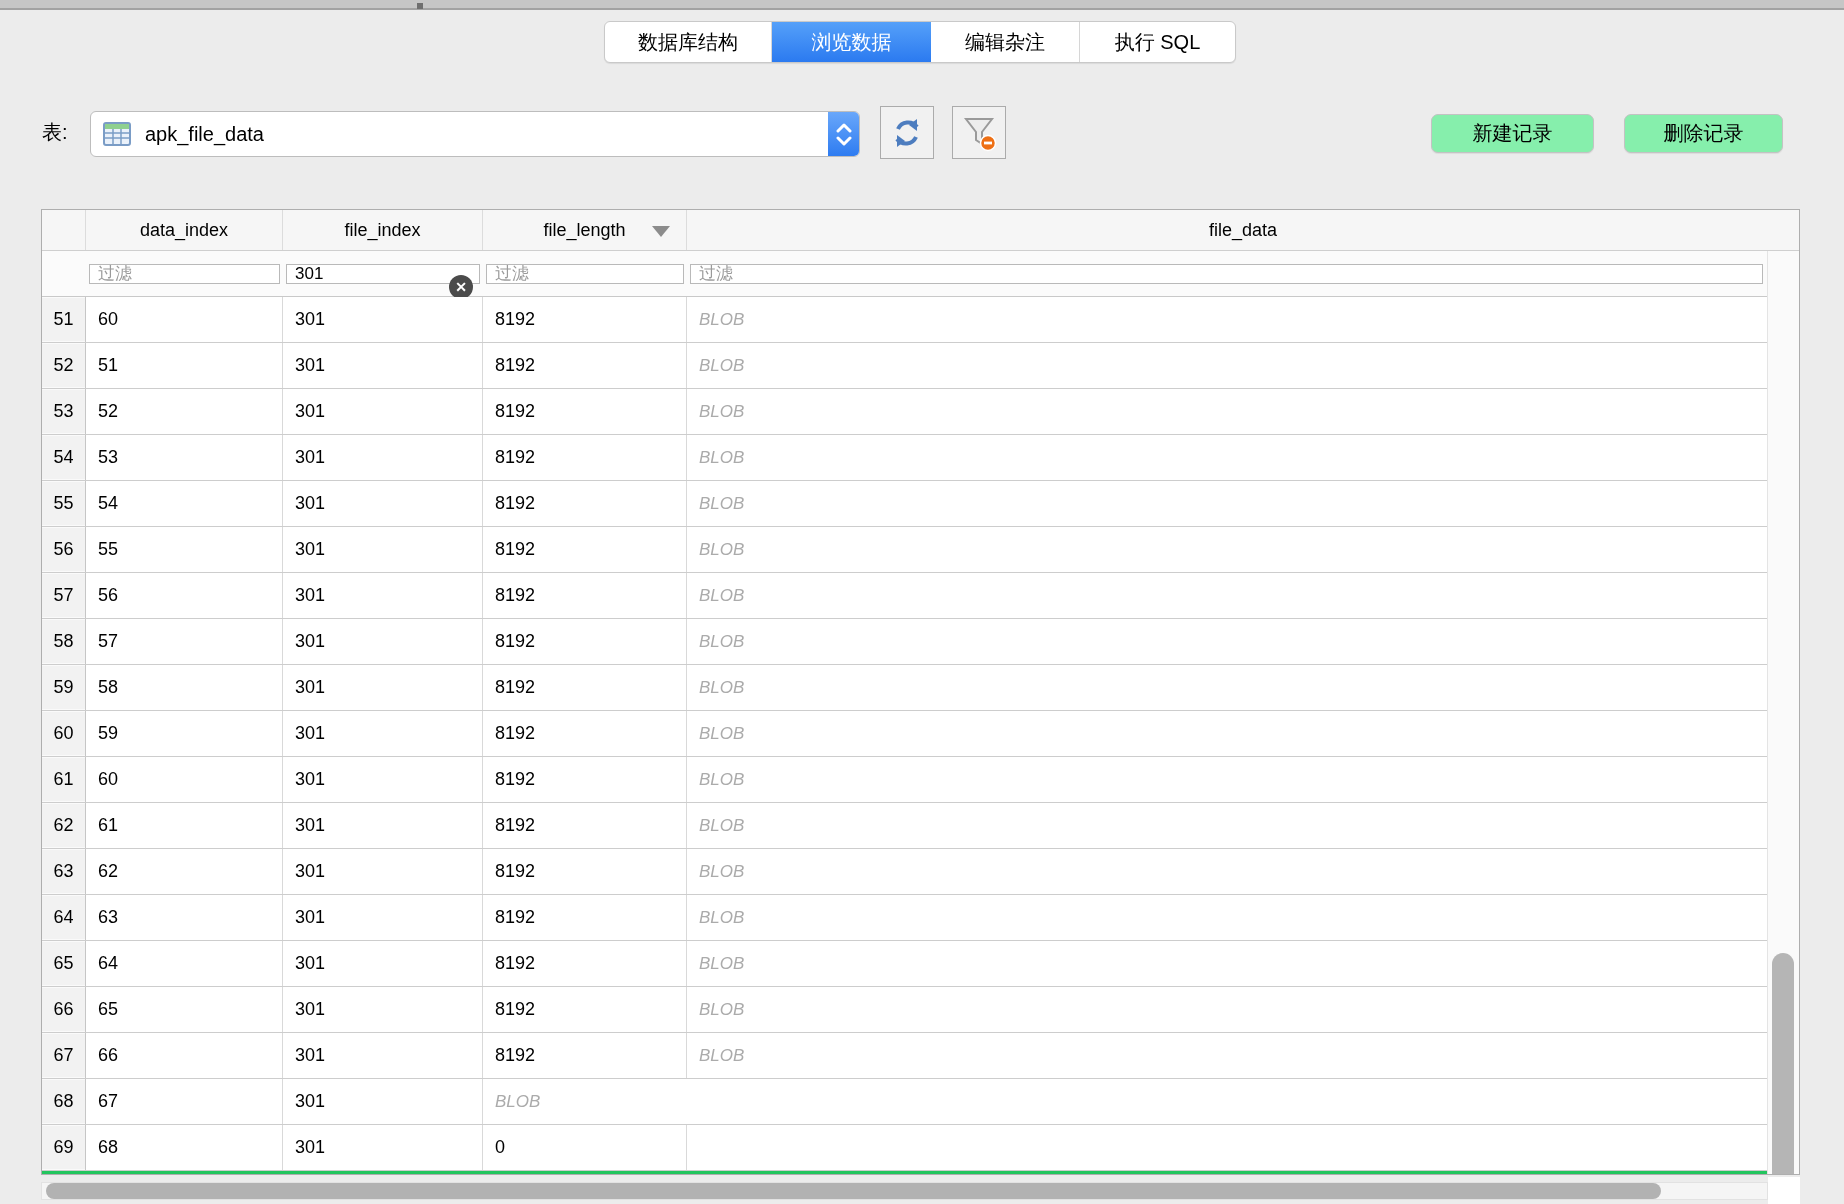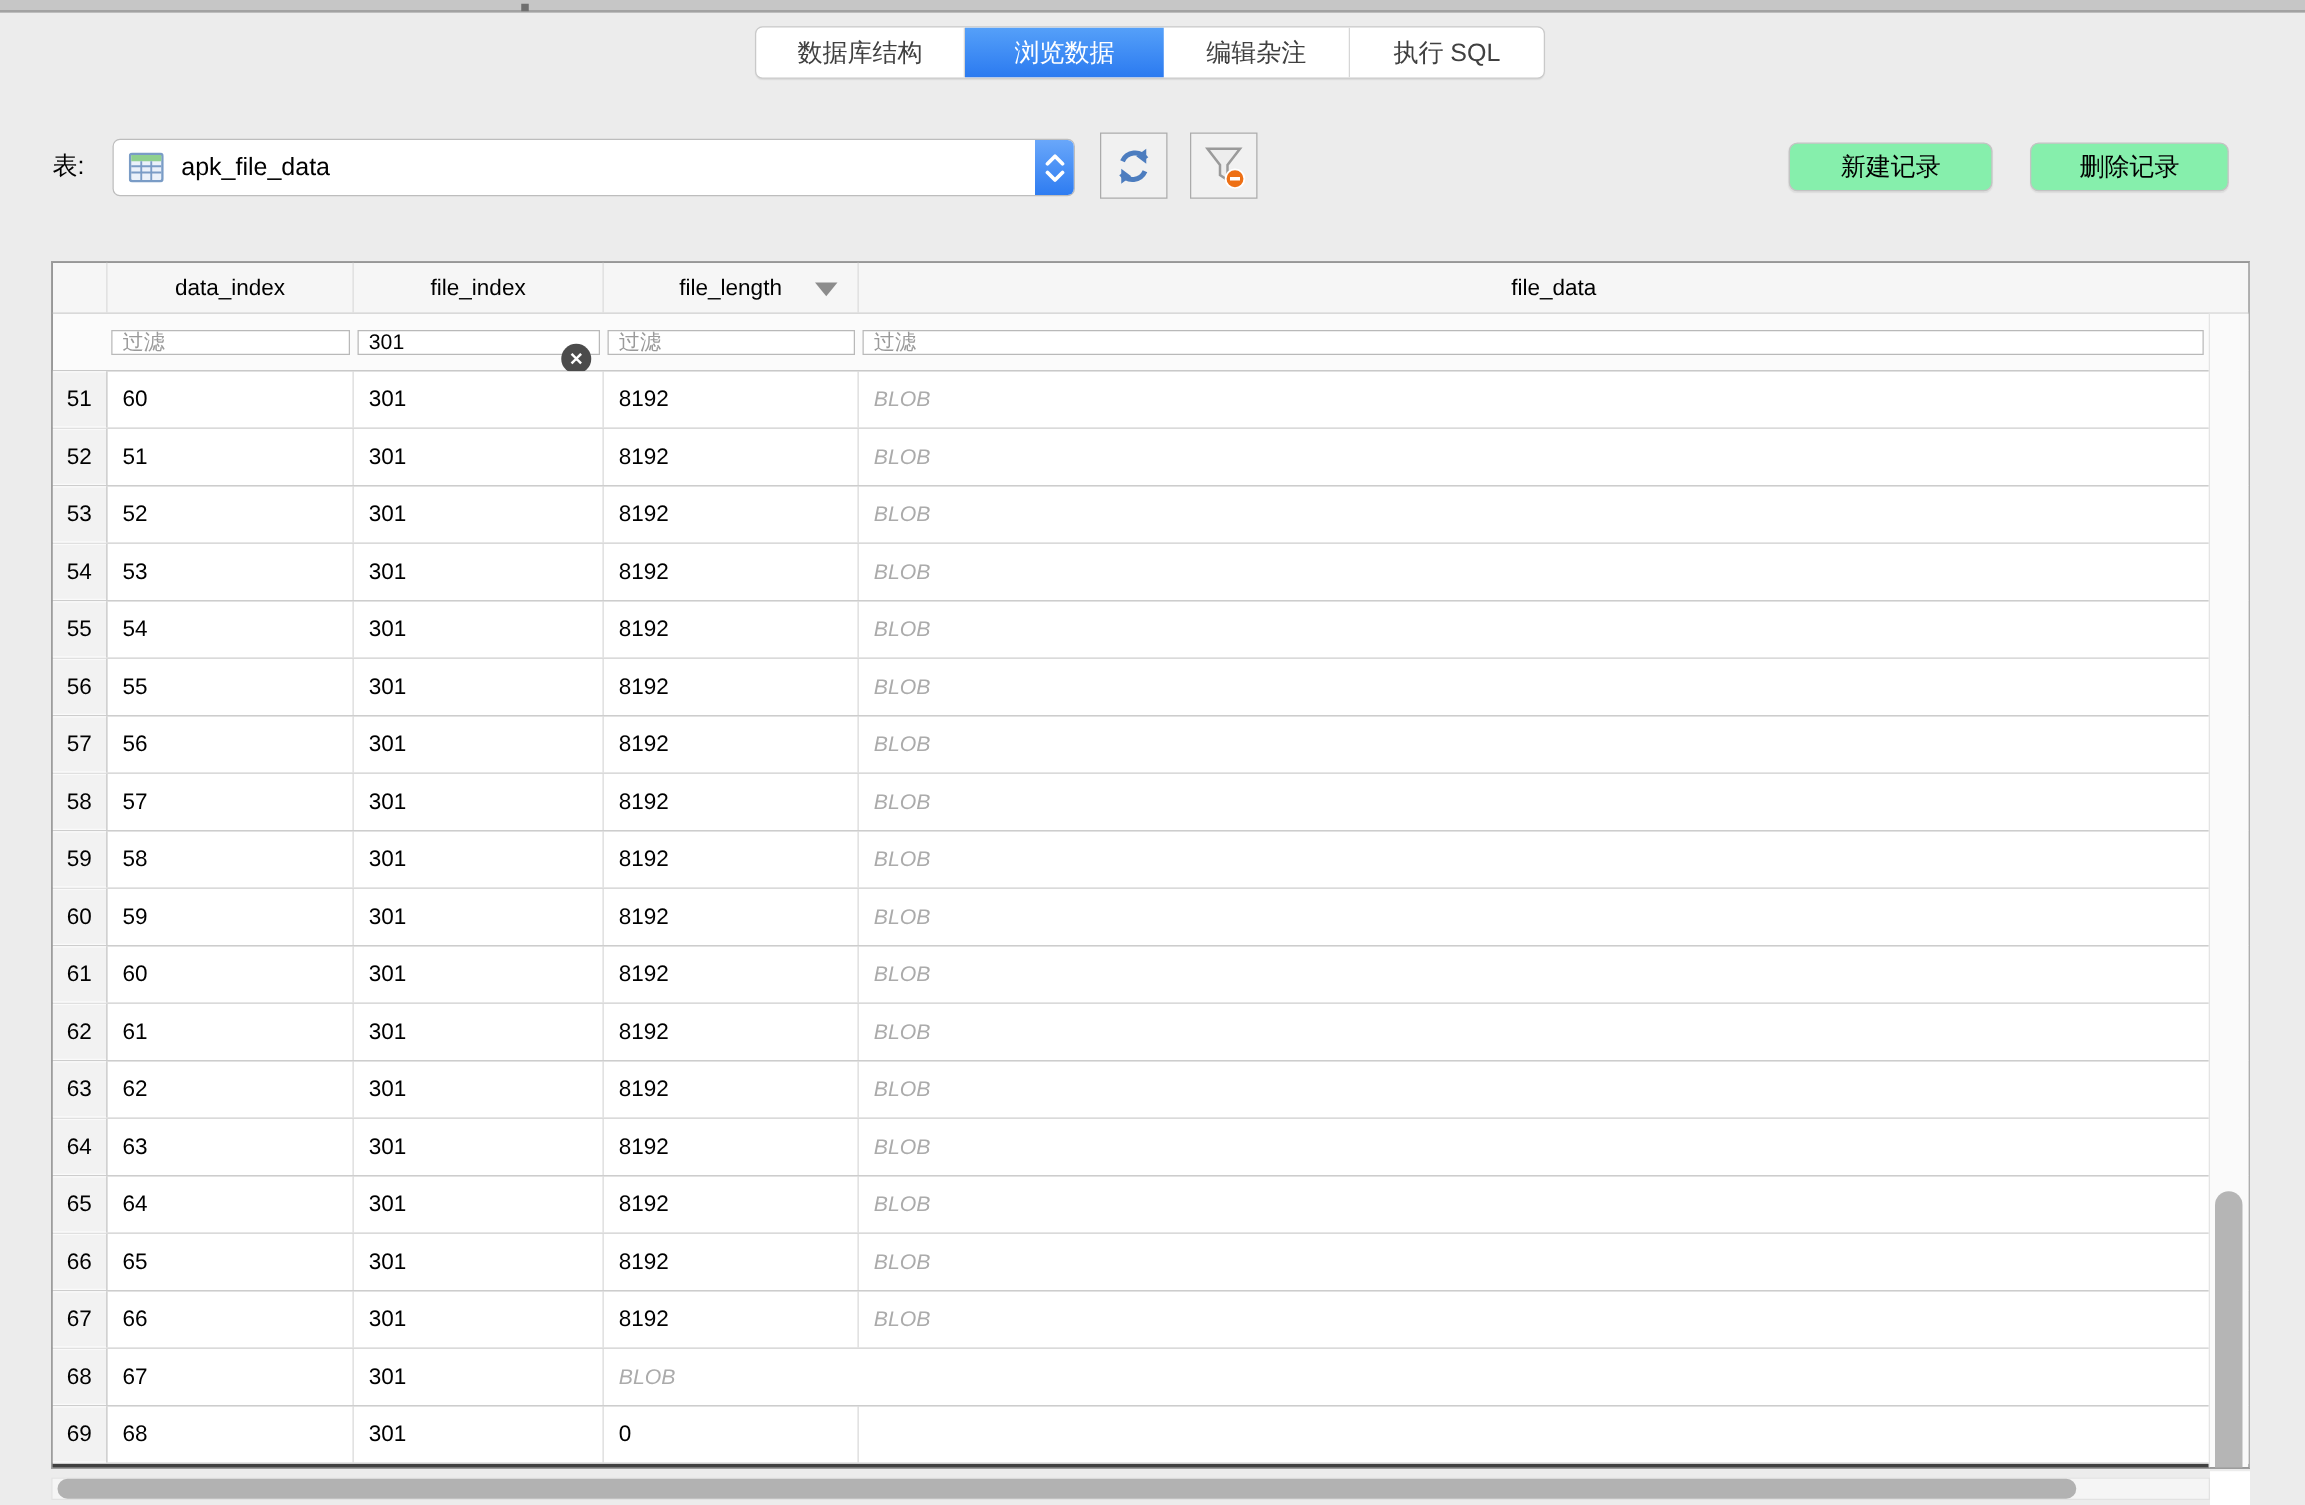--- a/index.html
+++ b/index.html
@@ -9,21 +9,21 @@
   
   .win-strip { position:absolute; left:0; top:0; width:1844px; height:10px;
     background:#c6c6c6; border-bottom:2px solid #a2a2a2; }
   .win-dot { position:absolute; left:417px; top:3px; width:6px; height:6px; background:#6f6f6f; }
 
   
   .tabbar { position:absolute; left:604px; top:21px; height:42px; display:flex;
     background:#ffffff; border:1px solid #c9c9c9; border-radius:6px; overflow:hidden;
     box-shadow:0 1px 1px rgba(0,0,0,0.08); }
   .tab { display:flex; align-items:center; justify-content:center;
-    font-size:20px; color:#404040; border-right:1px solid #d6d6d6; cursor:default; }
+    font-size:20px; color:#000000; border-right:1px solid #d6d6d6; cursor:default; }
   .tab:last-child { border-right:none; }
   .tab.active { background:linear-gradient(180deg,#55a0f9,#2b7af0); color:#fff; border-right:none; }
 
   
   .tbl-label { position:absolute; left:42px; top:119px; font-size:20px; }
   .dropdown { position:absolute; left:90px; top:111px; width:770px; height:46px;
     background:#fff; border:1px solid #bdbdbd; border-radius:6px; display:flex; align-items:center; }
   .dd-text { font-size:20px; margin-left:14px; }
   .dd-stepper { position:absolute; right:0; top:0; width:31px; height:44px;
     background:linear-gradient(180deg,#69a7fa,#2e7cf1); border-radius:0 5px 5px 0;
@@ -37,21 +37,21 @@
 
   .push-btn { position:absolute; top:114px; height:39px; background:#86efac;
     border:1px solid #c3c3c3; border-radius:7px; font-size:20px;
     display:flex; align-items:center; justify-content:center;
     box-shadow:0 1px 1px rgba(0,0,0,0.07); }
   .btn-new { left:1431px; width:163px; }
   .btn-del { left:1624px; width:159px; }
 
   
   .frame { position:absolute; left:41px; top:209px; width:1759px; height:966px;
-    background:#404040; border:1px solid #aeaeae; overflow:hidden; }
+    background:#22c55e; border:1px solid #aeaeae; overflow:hidden; }
 
   .hdr-row { display:flex; height:41px; background:#f6f6f6; border-bottom:1px solid #cfcfcf; }
   .hdr-cell { display:flex; align-items:center; justify-content:center; position:relative;
     font-size:18px; border-right:1px solid #dcdcdc; }
   .hdr-cell:last-child { border-right:none;text-align:center; }
   .hdr-gutter { width:44px; border-right:1px solid #dcdcdc; }
   .w1 { width:197px; } .w2 { width:200px; } .w3 { width:204px; } .wflex { flex:1; }
   .sort-tri { position:absolute; right:16px; top:16px; width:0; height:0;
     border-left:9px solid transparent; border-right:9px solid transparent;
     border-top:11px solid #8c8c8c; }

